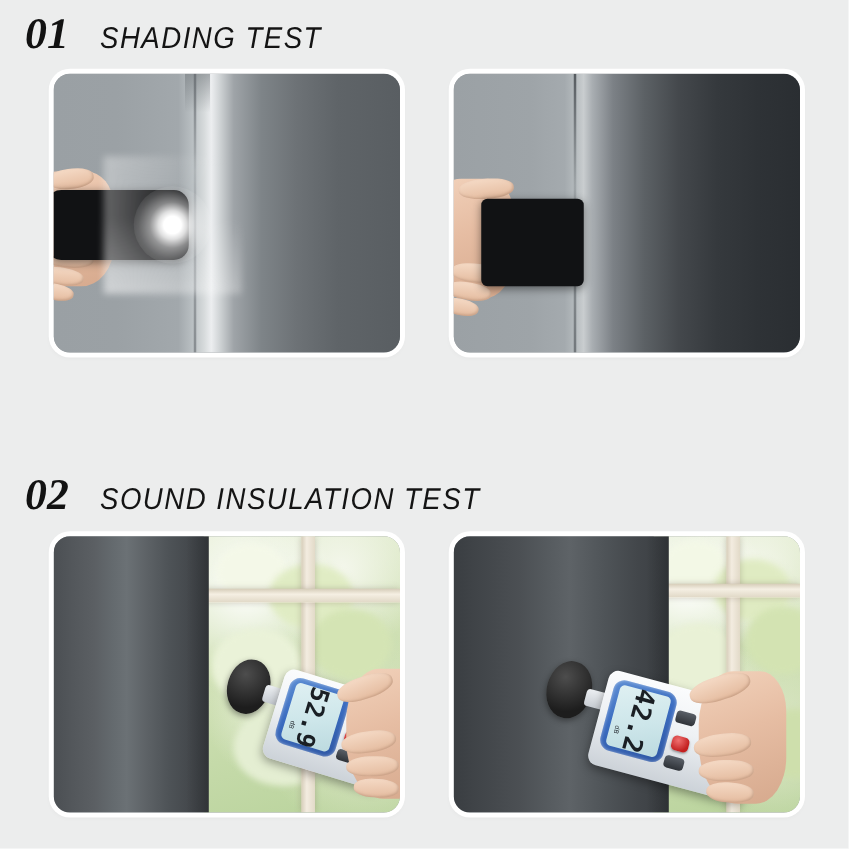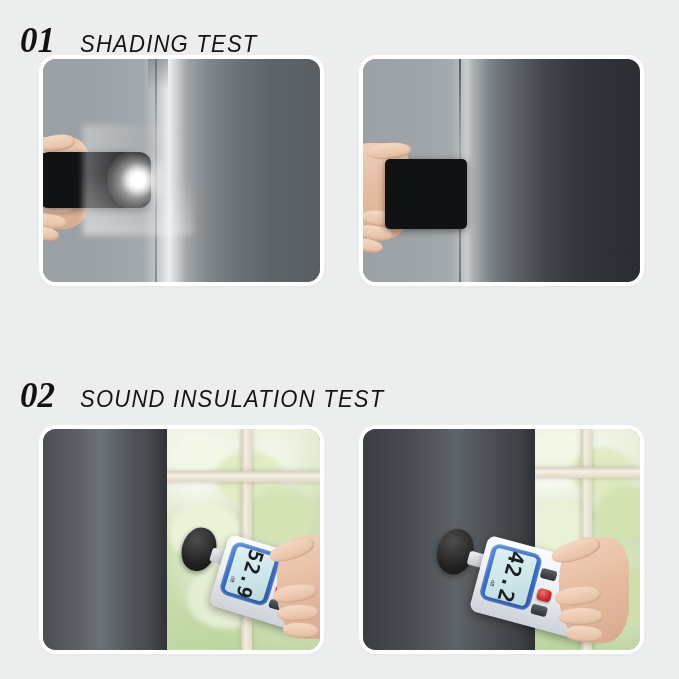--- a/index.html
+++ b/index.html
@@ -19,21 +19,21 @@
   }
 
   
   .heading-row {
     position: absolute;
     left: 0;
     width: 679px;
     display: flex;
     align-items: baseline;
   }
-  .heading-row.one { top: 23px; height: 44px; }
+  .heading-row.one { top: 9px; height: 44px; }
   .heading-row.two { top: 378px; height: 44px; }
 
   .num {
     font-family: "Liberation Serif", serif;
     font-style: italic;
     font-weight: 700;
     font-size: 35px;
     color: #121212;
     letter-spacing: 0px;
     margin-left: 20px;

